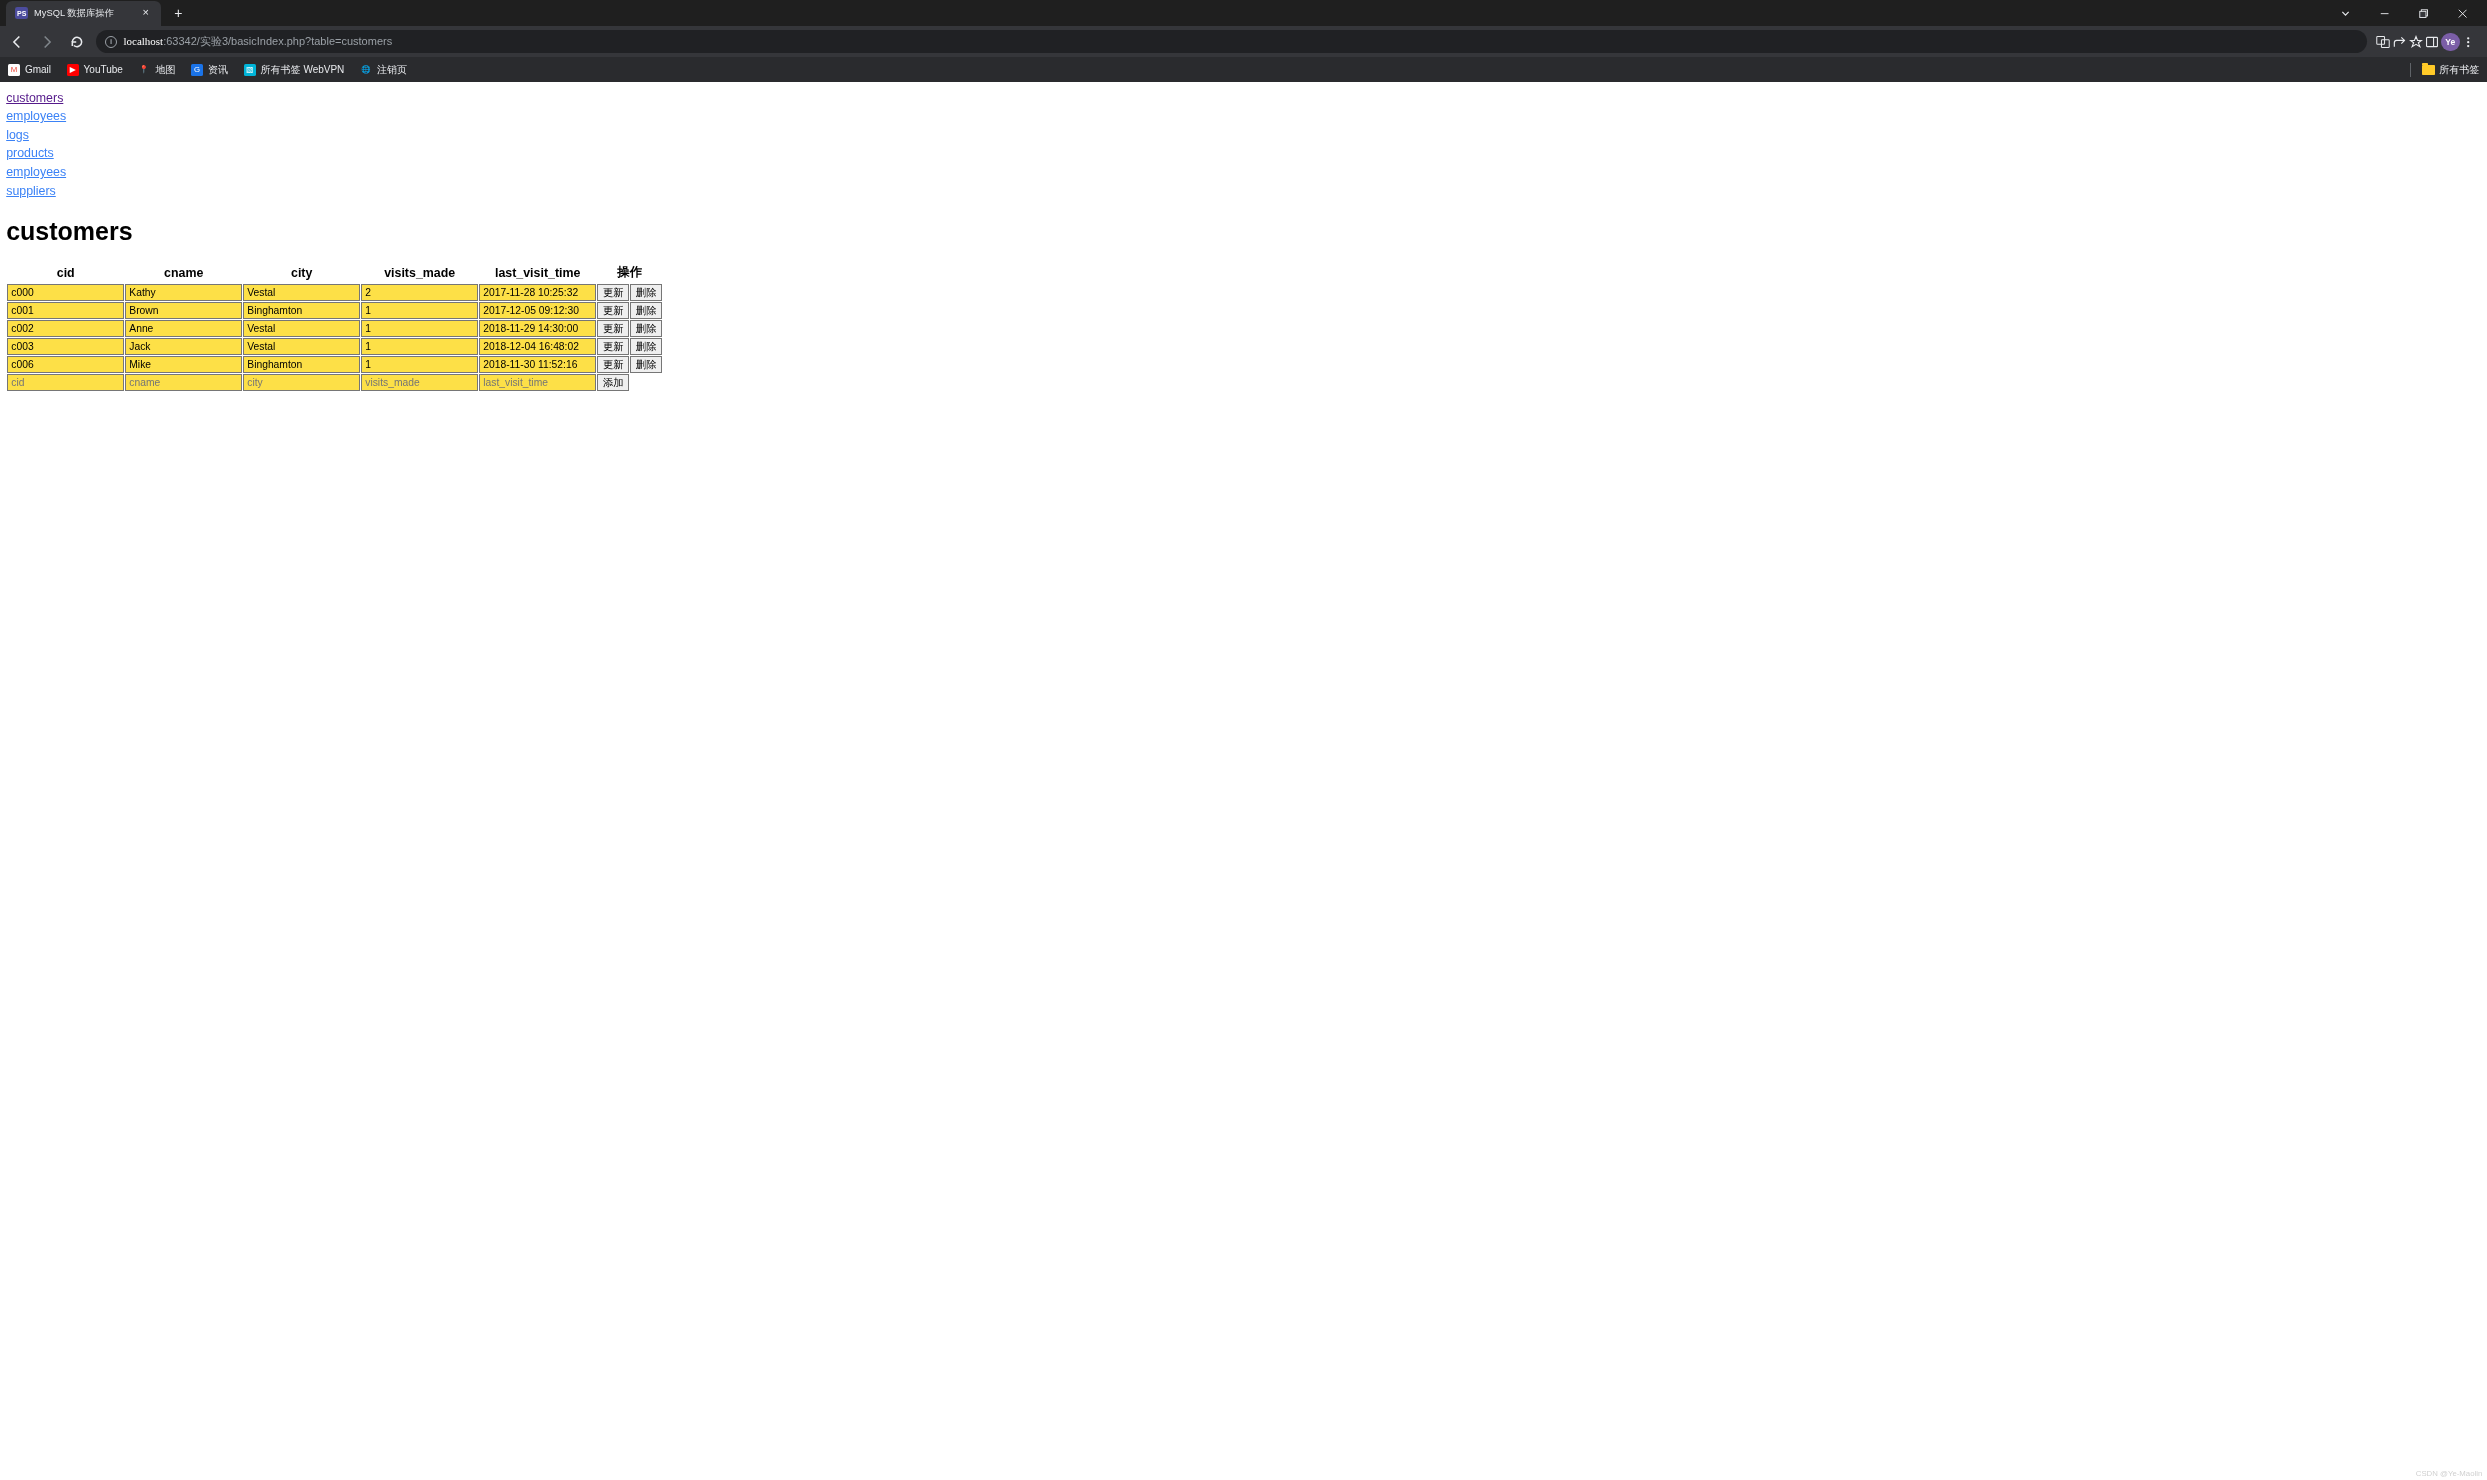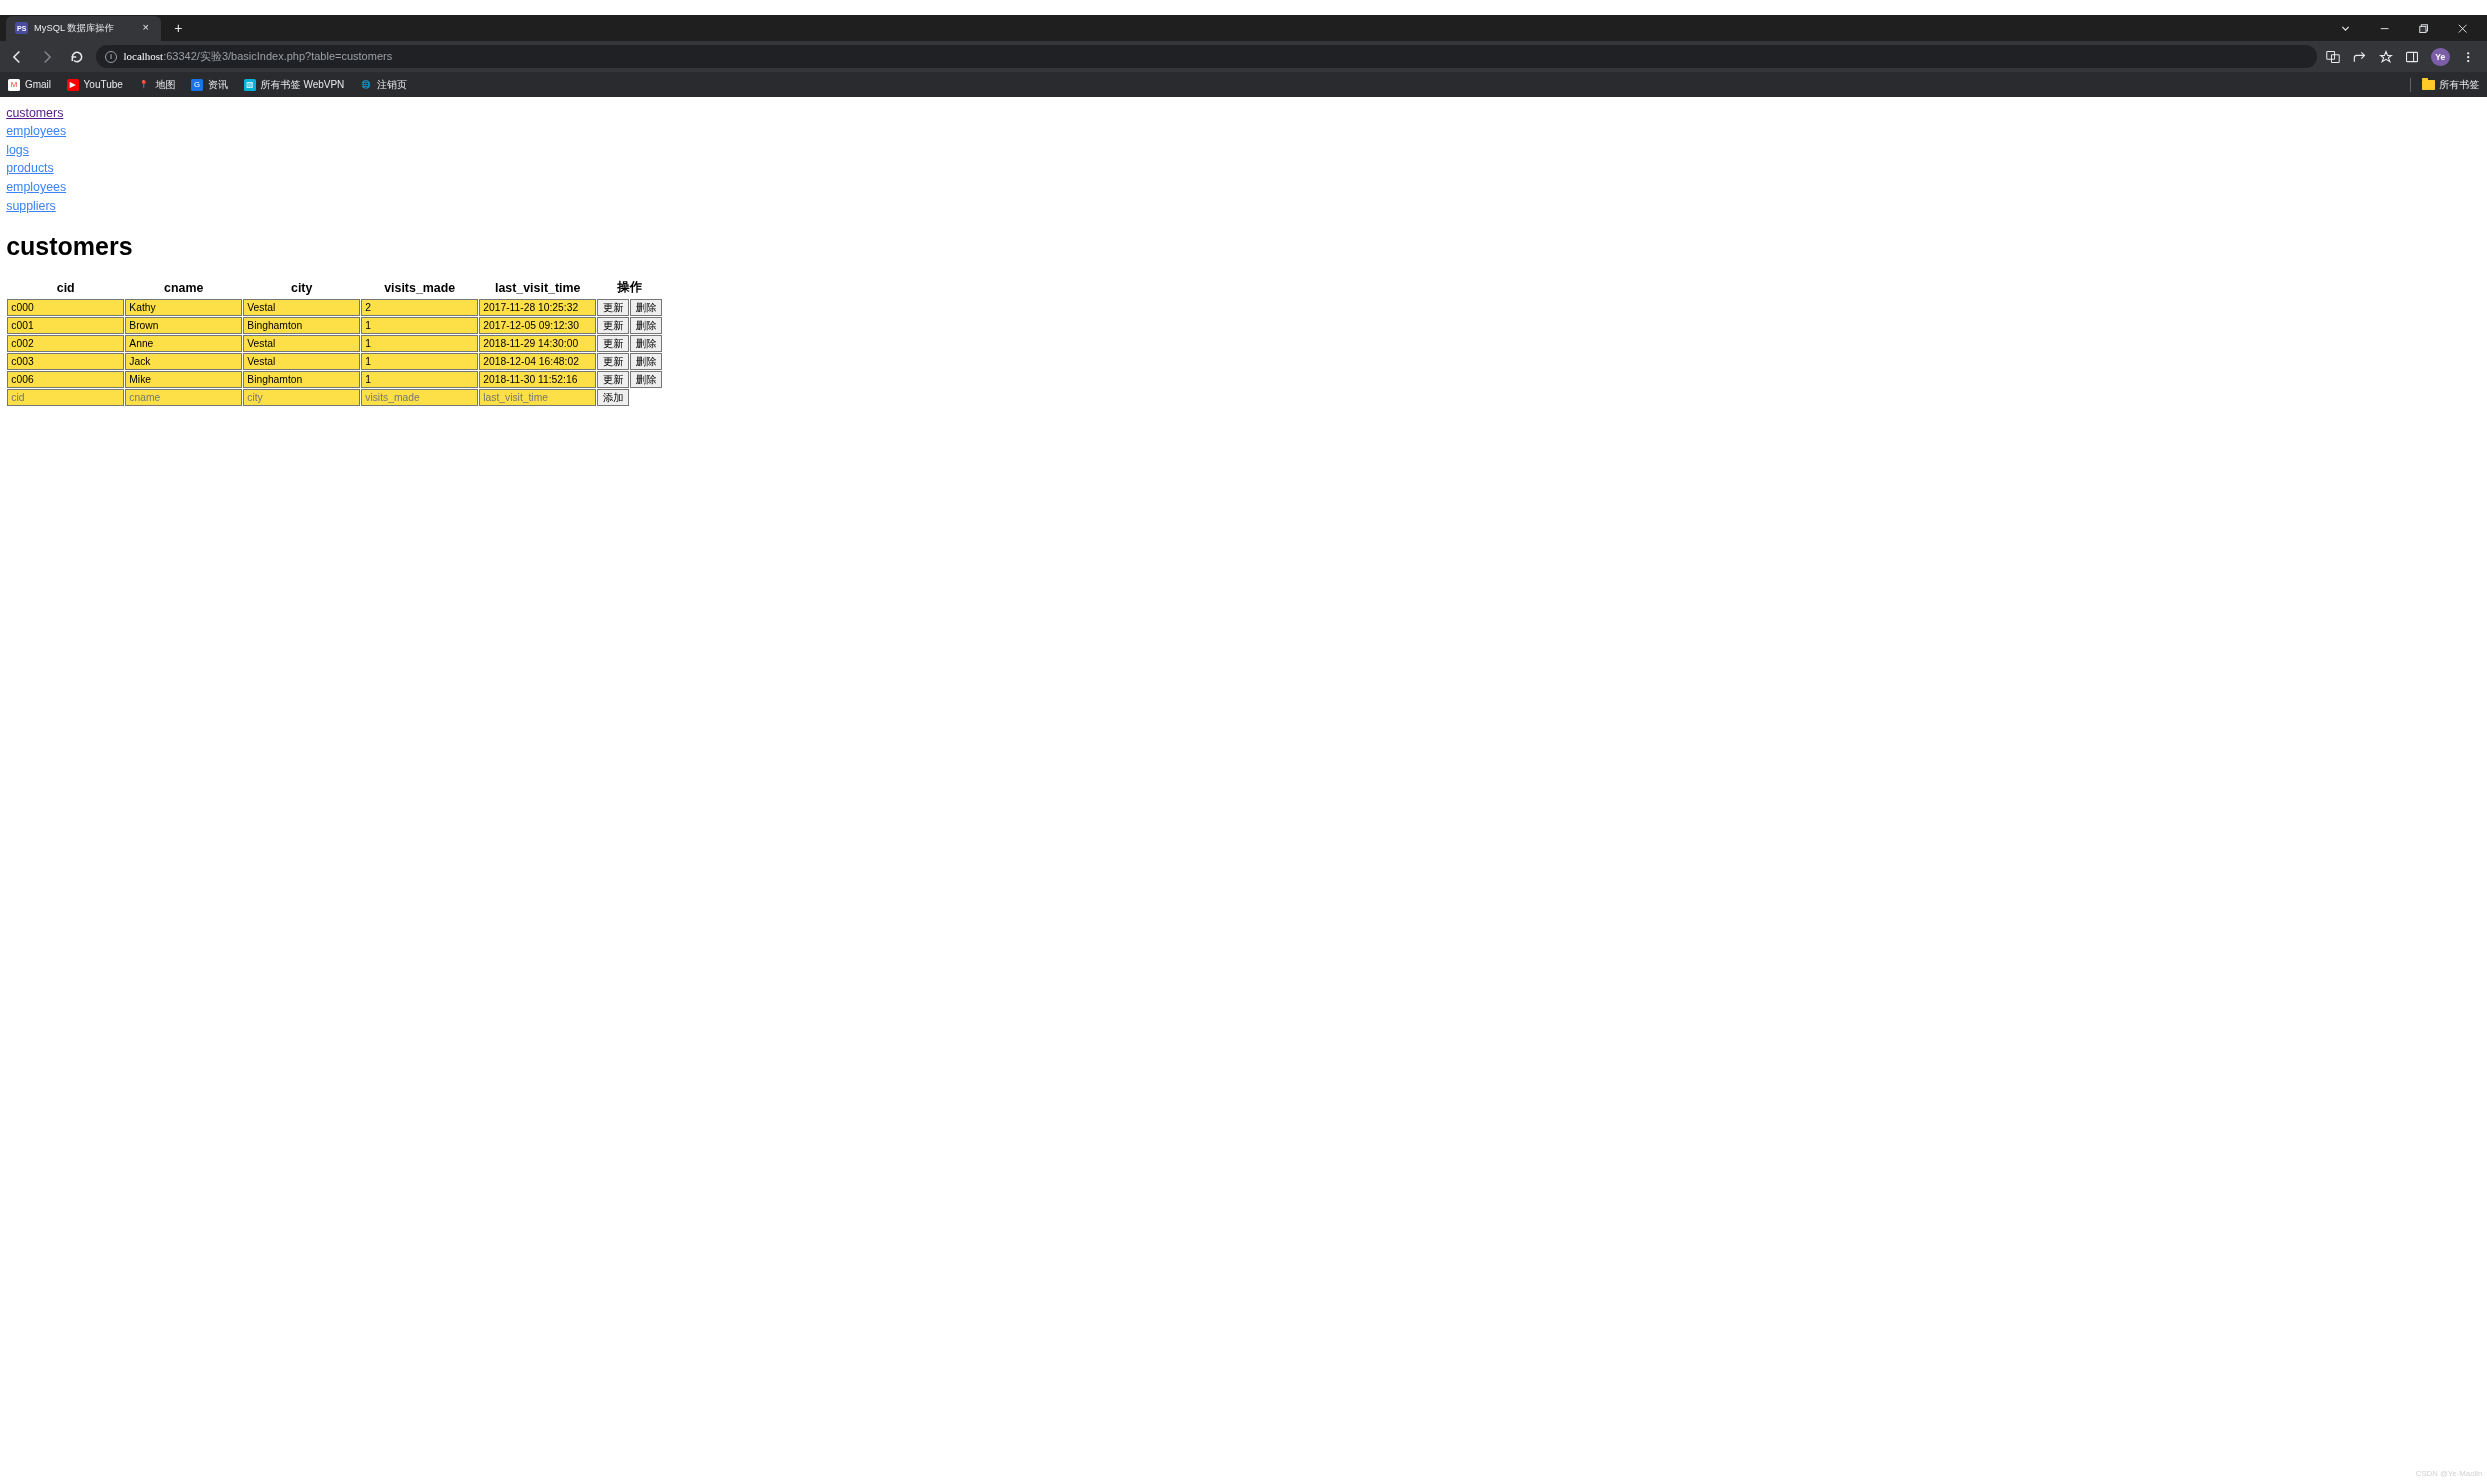--- a/index.html
+++ b/index.html
@@ -1,36 +1,36 @@
 <!DOCTYPE html>
 <html style="font-size:12.4px"><head>
   <meta charset="utf-8">
   <style>
     * { box-sizing: border-box; margin: 0; padding: 0; }
     body { font-family: Arial, "Microsoft YaHei", sans-serif; background: #fff; }
 
     
-    .browser { width: 100%; background: #14532d; margin-top: 15px; }
+    .browser { width: 100%; background: #14532d; }
     .tabbar { display: flex; align-items: center; height: 26.4px; background: #1f1f1f; }
     .tab { display: flex; align-items: center; gap: 6.2px; background: #35363a; color: #e8eaed; height: 25px; padding: 0 9.3px; border-top-left-radius: 6.2px; border-top-right-radius: 6.2px; margin-left: 6.2px; min-width: 155px; font-size: 9.3px; }
     .tab .favicon { width: 12.4px; height: 12.4px; background: #4c4c9d; border-radius: 2.3px; display: flex; align-items: center; justify-content: center; font-size: 7px; font-weight: bold; color: #fff; }
     .tab .close { color: #e8eaed; font-size: 11px; margin-left: auto; cursor: pointer; width: 12.4px; height: 12.4px; line-height: 11px; text-align: center; border-radius: 50%; }
     .newtab { color: #e8eaed; font-size: 14px; width: 22px; height: 22px; display: flex; align-items: center; justify-content: center; cursor: pointer; margin-left: 6.2px; }
     .winctrl { margin-left: auto; display: flex; align-items: center; gap: 3.1px; padding-right: 6.2px; }
     .winctrl .wbtn { width: 36px; height: 25px; display: flex; align-items: center; justify-content: center; color: #e8eaed; cursor: pointer; }
     .winctrl .wbtn svg { stroke: #e8eaed; }
 
     .toolbar { display: flex; align-items: center; height: 31px; background: #35363a; padding: 0 6.2px; gap: 7.8px; }
     .navbtn { width: 22px; height: 22px; display: flex; align-items: center; justify-content: center; color: #e8eaed; cursor: pointer; border-radius: 50%; }
     .navbtn.disabled { color: #80868b; }
     .omnibox { flex: 1; height: 23px; background: #202124; border-radius: 11.7px; display: flex; align-items: center; padding: 0 9.3px; color: #e8eaed; font-size: 11px; gap: 6.2px; }
     .omnibox .info-icon { display: inline-flex; align-items: center; justify-content: center; width: 12.4px; height: 12.4px; border: 1.2px solid #9aa0a6; border-radius: 50%; color: #9aa0a6; font-size: 7.8px; font-weight: bold; }
     .url-text .host { color: #fff; font-family: Liberation Serif, serif; }
     .url-text .path { color: #9aa0a6; }
-    .toolbar-right { display: flex; align-items: center; gap: 11px; padding-right: 4.7px; }
+    .toolbar-right { display: flex; align-items: center; gap: 1px; padding-right: 4.7px; }
     .ticon { color: #e8eaed; width: 15.5px; height: 15.5px; display: flex; align-items: center; justify-content: center; cursor: pointer; }
     .avatar { width: 18.6px; height: 18.6px; border-radius: 50%; background: #7b5ea7; color: #fff; display: flex; align-items: center; justify-content: center; font-size: 8.5px; font-weight: bold; }
 
     .bookmarks { display: flex; align-items: center; height: 25px; background: #2a2b2e; padding: 0 7.8px; gap: 15.5px; }
     .bm-item { display: flex; align-items: center; gap: 4.7px; color: #e8eaed; font-size: 10px; cursor: pointer; white-space: nowrap; }
     .bm-item .bicon { width: 12.4px; height: 12.4px; border-radius: 1.6px; display: flex; align-items: center; justify-content: center; font-size: 7.8px; }
     .bm-right { margin-left: auto; display: flex; align-items: center; gap: 6.2px; color: #e8eaed; font-size: 10px; }
     .bm-sep { width: 0.8px; height: 14px; background: #5f6368; margin: 0 4.7px; }
     .folder-icon { width: 12.4px; height: 10px; background: #ffca28; border-radius: 0.8px; position: relative; }
     .folder-icon::before { content: ''; position: absolute; top: -2.3px; left: 0; width: 5.4px; height: 2.3px; background: #ffca28; border-radius: 0.8px 0.8px 0 0; }

